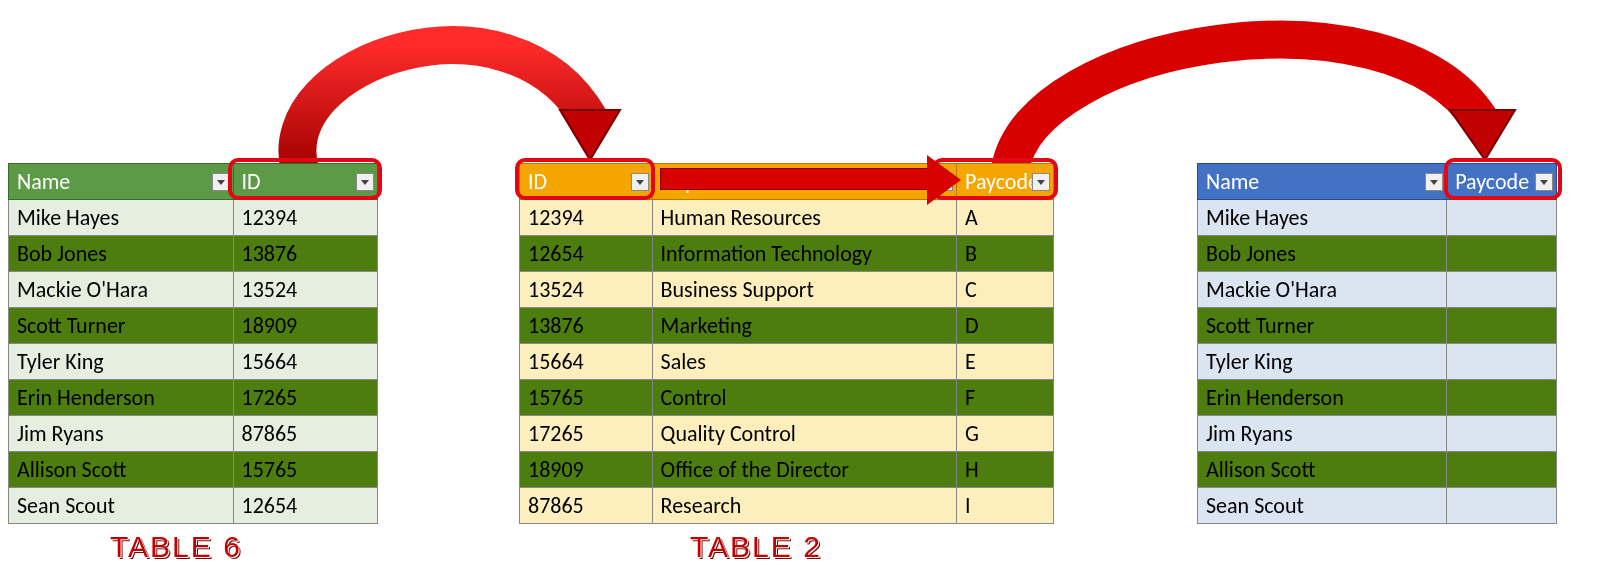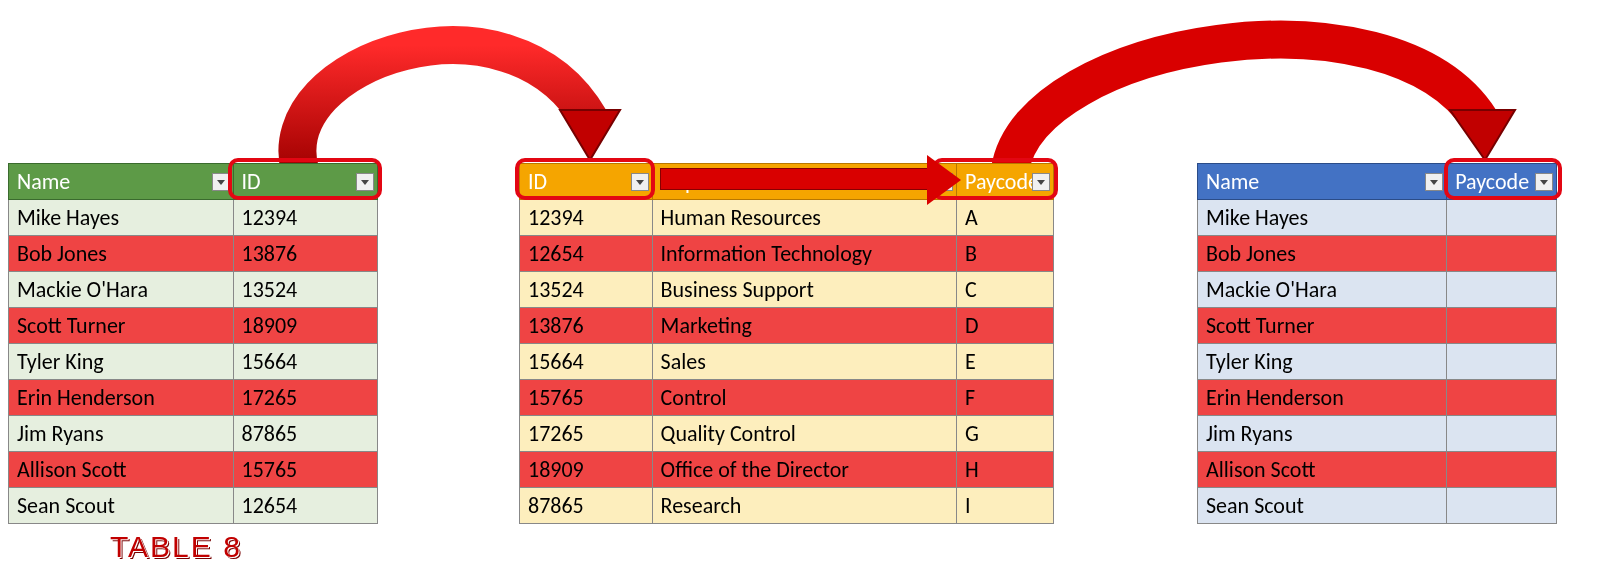--- a/index.html
+++ b/index.html
@@ -6,21 +6,21 @@
   body {
     margin: 0; padding: 0;
     font-family: Calibri, Arial, sans-serif;
     background: #fff;
     width: 1610px; height: 579px;
     position: relative;
     overflow: hidden;
   }
   .stage { position: relative; width: 1610px; height: 579px; }
 
-  .tbl { position: absolute; border-collapse: collapse; font-size: 22px; background:#ef4444; }
+  .tbl { position: absolute; border-collapse: collapse; font-size: 22px; background:#4d7c0f; }
   .tbl th, .tbl td { border: 1px solid #888; padding: 4px 8px; height: 32px; white-space: nowrap; font-weight: normal; text-align:left; }
   .tbl th { color: #fff; position: relative; }
   .tbl .num { text-align: left; }
   .tbl .stripe td { }
   .filter {
     position:absolute; right:3px; top:50%; transform:translateY(-50%);
     width:18px; height:18px; background:#f0f0f0; border:1px solid #888;
     display:flex; align-items:center; justify-content:center;
   }
   .filter svg { width:10px; height:10px; }
@@ -299,15 +299,16 @@
       </tbody>
   </table>
 
   <div id="hl-t1-id" class="highlight"></div>
   <div id="hl-t2-id" class="highlight"></div>
   <div id="hl-t2-pc" class="highlight"></div>
   <div id="hl-t3-pc" class="highlight"></div>
 
   <div class="arrow-straight"></div>
 
-  <div id="cap1" class="caption">TABLE 8</div>
+  <div id="cap1" class="caption">TABLE 6</div>
+  <div id="cap2" class="caption">TABLE 2</div>
 
 </div>
 
 </body></html>

